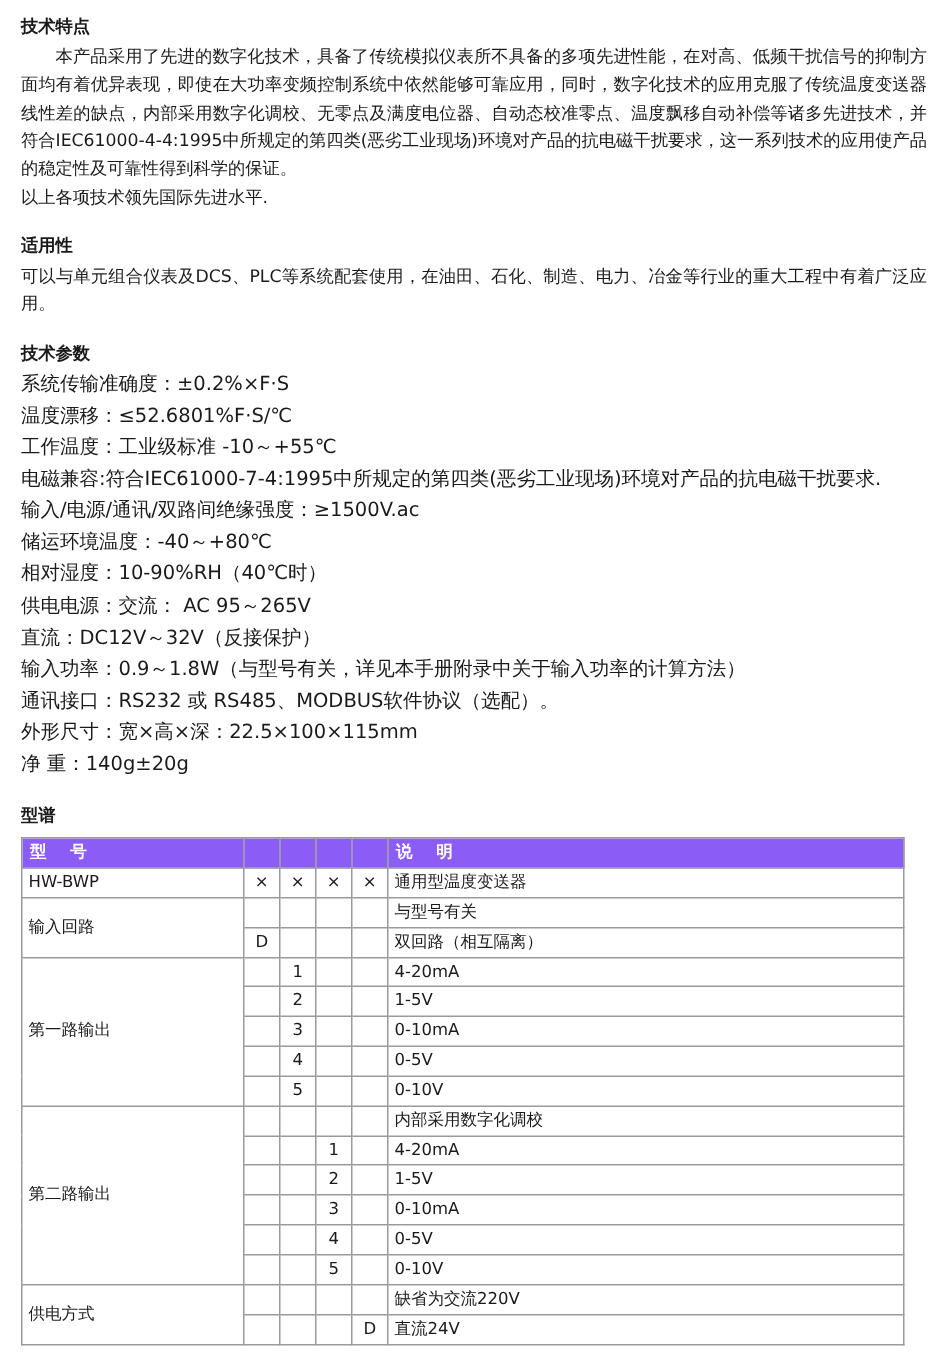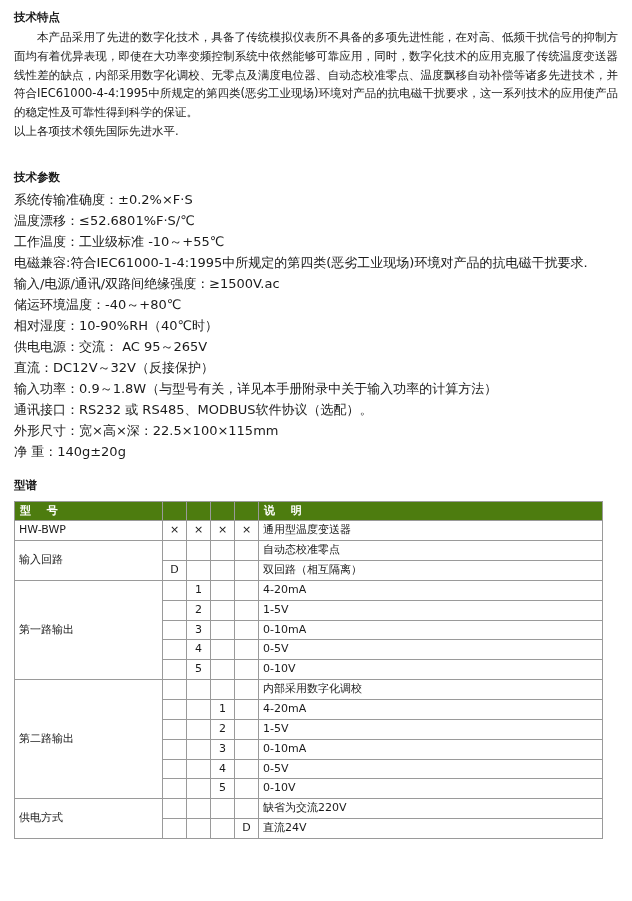--- a/index.html
+++ b/index.html
@@ -54,21 +54,21 @@
   }
   table.spec td, table.spec th {
     border: 1px solid #9a9a9a;
     padding: 2px 4px;
     vertical-align: middle;
     line-height: 1.35;
     height: 16px;
     box-sizing: border-box;
   }
   .hdr td {
-    background: #4d7c0f;
+    background: #8b5cf6;
     color: #ffffff;
     font-weight: bold;
     text-align: center;
     height: 18px;
   }
   .hdr td.left-pad {
     text-align: left;
     padding-left: 5px;
     letter-spacing: 6px;
   }
@@ -83,29 +83,33 @@
 <div class="page">
 
   <div>
     <p class="sec-title">技术特点</p>
     <p class="para indent">本产品采用了先进的数字化技术，具备了传统模拟仪表所不具备的多项先进性能，在对高、低频干扰信号的抑制方面均有着优异表现，即使在大功率变频控制系统中依然能够可靠应用，同时，数字化技术的应用克服了传统温度变送器线性差的缺点，内部采用数字化调校、无零点及满度电位器、自动态校准零点、温度飘移自动补偿等诸多先进技术，并符合IEC61000-4-4:1995中所规定的第四类(恶劣工业现场)环境对产品的抗电磁干扰要求，这一系列技术的应用使产品的稳定性及可靠性得到科学的保证。</p>
     <p class="para">以上各项技术领先国际先进水平.</p>
   </div>
 
   <div class="spacer-lg"></div>
 
+  <div>
+    <p class="sec-title">适用性</p>
+    <p class="para">可以与单元组合仪表及DCS、PLC等系统配套使用，在油田、石化、制造、电力、冶金等行业的重大工程中有着广泛应用。</p>
+  </div>
 
   <div class="spacer-lg"></div>
 
   <div>
     <p class="sec-title">技术参数</p>
     <p class="param-line">系统传输准确度：±0.2%×F·S</p>
     <p class="param-line">温度漂移：≤52.6801%F·S/℃</p>
     <p class="param-line">工作温度：工业级标准   -10～+55℃</p>
-    <p class="param-line">电磁兼容:符合IEC61000-1-4:1995中所规定的第四类(恶劣工业现场)环境对产品的抗电磁干扰要求.</p>
+    <p class="param-line">电磁兼容:符合IEC61000-7-4:1995中所规定的第四类(恶劣工业现场)环境对产品的抗电磁干扰要求.</p>
     <p class="param-line">输入/电源/通讯/双路间绝缘强度：≥1500V.ac</p>
     <p class="param-line">储运环境温度：-40～+80℃</p>
     <p class="param-line">相对湿度：10-90%RH（40℃时）</p>
     <p class="param-line">供电电源：交流：    AC  95～265V</p>
     <p class="param-line">直流：DC12V～32V（反接保护）</p>
     <p class="param-line">输入功率：0.9～1.8W（与型号有关，详见本手册附录中关于输入功率的计算方法）</p>
     <p class="param-line">通讯接口：RS232  或   RS485、MODBUS软件协议（选配）。</p>
     <p class="param-line">外形尺寸：宽×高×深：22.5×100×115mm</p>
     <p class="param-line">净   重：140g±20g</p>
   </div>
@@ -142,21 +146,21 @@
             <td class="center">×</td>
             <td>通用型温度变送器</td>
           </tr>
 
           <tr>
             <td rowspan="2">输入回路</td>
             <td class="center"></td>
             <td class="center"></td>
             <td class="center"></td>
             <td class="center"></td>
-            <td>自动态校准零点</td>
+            <td>与型号有关</td>
           </tr>
           <tr>
             <td class="center">D</td>
             <td class="center"></td>
             <td class="center"></td>
             <td class="center"></td>
             <td>双回路（相互隔离）</td>
           </tr>
 
           <tr>

